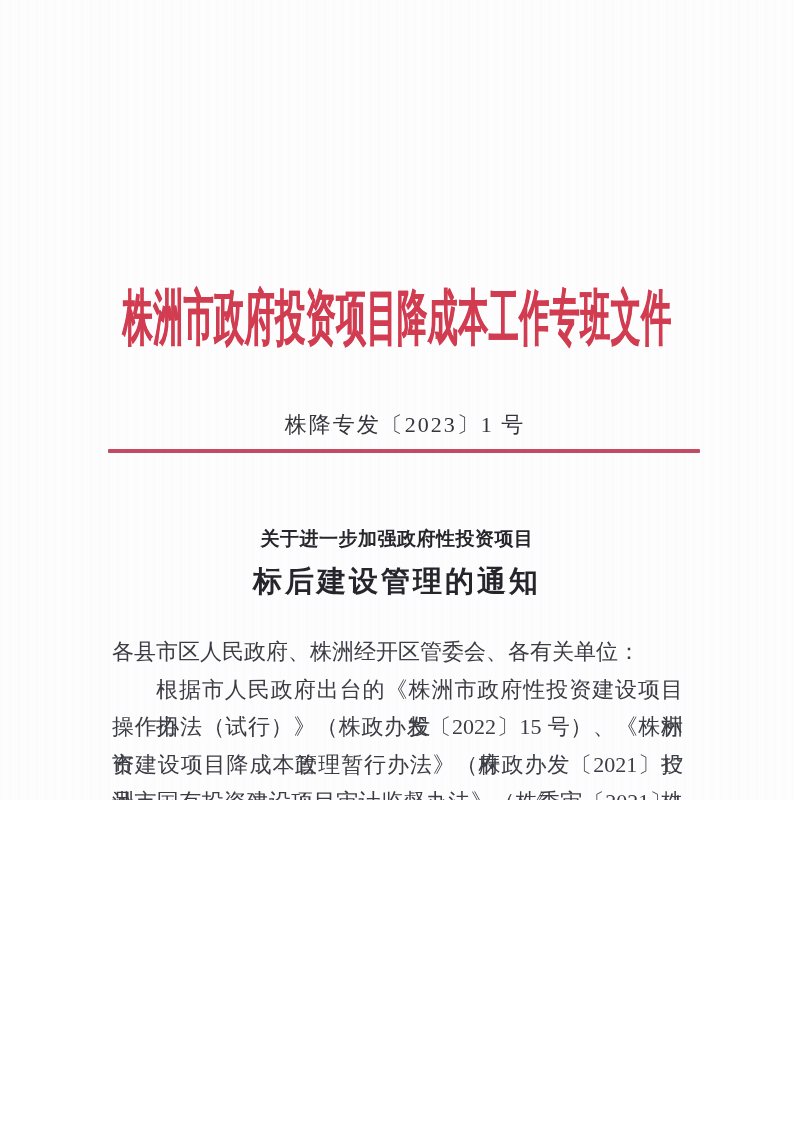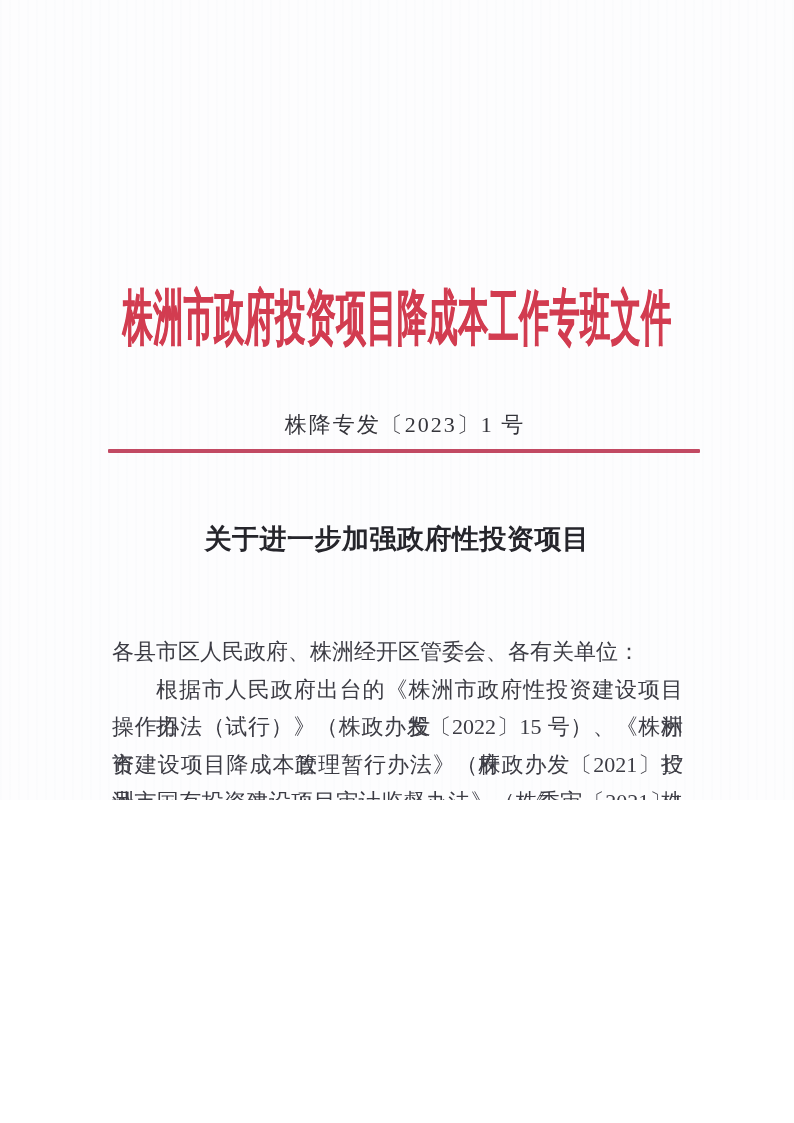--- a/index.html
+++ b/index.html
@@ -67,21 +67,21 @@
   .doc-title {
     position: absolute;
     top: 518px;
     left: 0;
     width: 100%;
     text-align: center;
     color: var(--title-black, #25252b);
     font-weight: bold;
   }
   .doc-title .t1 {
-    font-size: 27px;
+    font-size: 19px;
     line-height: 42px;
     letter-spacing: 0.5px;
     font-family: Liberation Serif, serif;
   }
   .doc-title .t2 {
     font-size: 29px;
     line-height: 42px;
     letter-spacing: 3px;
   }
   .body-block {
@@ -121,20 +121,21 @@
   <div class="banner-wrap">
     <div class="banner-title">株洲市政府投资项目降成本工作专班文件</div>
   </div>
 
   <div class="doc-number">株降专发〔2023〕1 号</div>
 
   <div class="red-rule"></div>
 
   <div class="doc-title">
     <div class="t1">关于进一步加强政府性投资项目</div>
+    <div class="t2">标后建设管理的通知</div>
   </div>
 
   <div class="body-block">
     <div class="line">各县市区人民政府、株洲经开区管委会、各有关单位：</div>
     <div class="line j indent">根据市人民政府出台的《株洲市政府性投资建设项目招投标</div>
     <div class="line j">操作办法（试行）》（株政办发〔2022〕15 号）、《株洲市政府投</div>
     <div class="line j">资建设项目降成本管理暂行办法》（株政办发〔2021〕17 号）、《株</div>
     <div class="line j">洲市国有投资建设项目审计监督办法》（株委审〔2021〕1 号）</div>
     <div class="line j">和《株洲市政府性投资项目施工现场管理办法》（株建函〔2023〕</div>
     <div class="line j">1 号）的规定，为进一步加强政府性投资建设项目的标后管理，</div>

